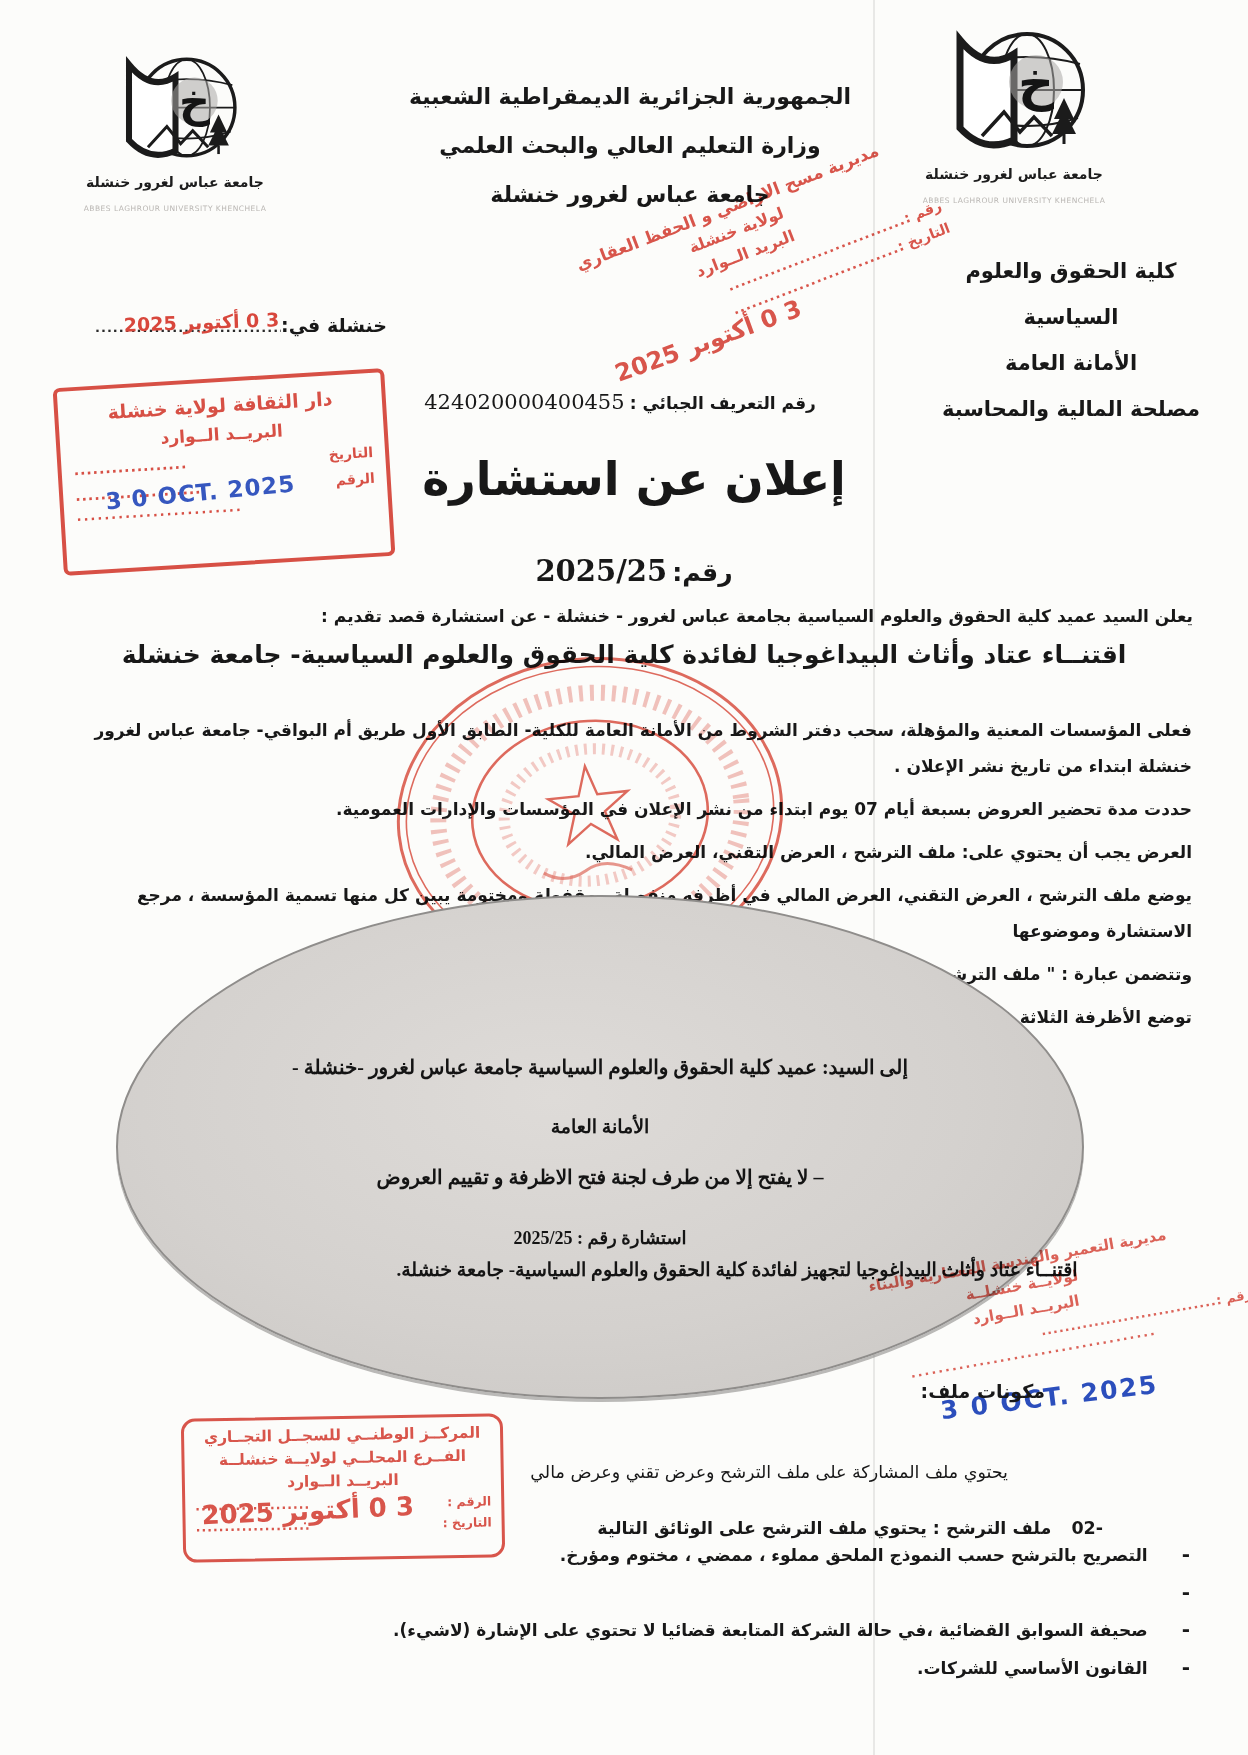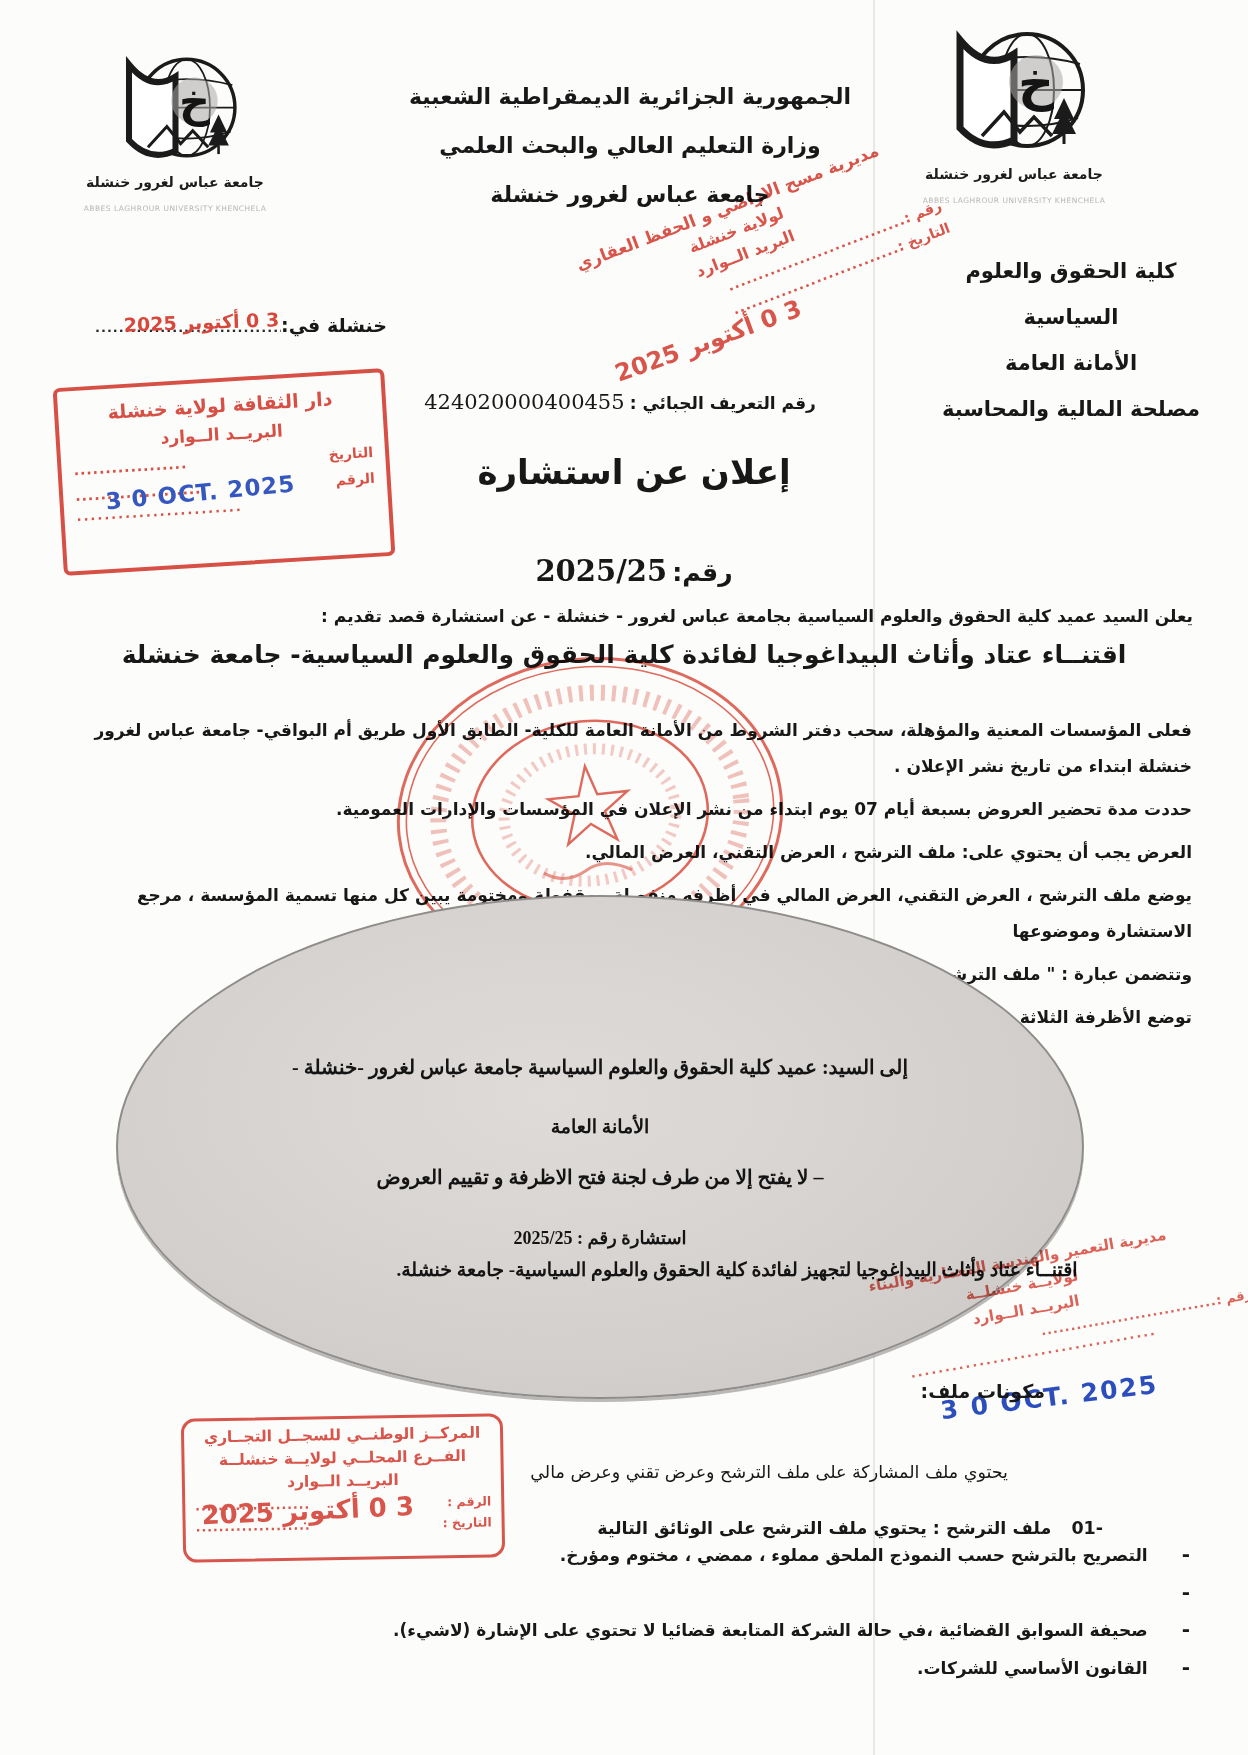--- a/index.html
+++ b/index.html
@@ -48,21 +48,21 @@
   .culture .bluedate{position:absolute;left:42px;top:96px;color:#2b4fc0;font-size:23px;font-weight:800;
     letter-spacing:1px;transform:rotate(-2deg);white-space:nowrap;direction:ltr;}
   .culture .botdots{font-size:13px;letter-spacing:2px;direction:ltr;text-align:left;overflow:hidden;white-space:nowrap;}
 
   
   .tax{left:400px;top:390px;width:440px;text-align:center;}
   .tax .lbl{font-size:17px;font-weight:700;text-align:right;}
   .tax .val{font-family:"DejaVu Serif",serif;font-size:21px;letter-spacing:.5px;}
 
   
-  .title{left:354px;top:452px;width:560px;text-align:center;font-size:34px;font-weight:900;}
+  .title{left:354px;top:452px;width:560px;text-align:center;font-size:46px;font-weight:900;}
   .ref{left:404px;top:554px;width:460px;text-align:center;}
   .ref .lbl{font-size:25px;font-weight:800;}
   .ref .val{font-family:"DejaVu Serif",serif;font-size:29px;font-weight:600;}
 
   .intro{left:53px;top:606px;width:1140px;text-align:right;font-size:17px;font-weight:600;}
   .subject{left:74px;top:640px;width:1100px;text-align:center;font-size:25px;font-weight:800;}
 
   .bodytxt{left:56px;top:712px;width:1136px;font-size:17px;font-weight:700;line-height:36px;text-align:right;}
   .bodytxt p{margin:0 0 7px 0;}
 
@@ -243,21 +243,21 @@
         <span class="rl">رقم :</span>
         <span class="rd">..............................</span>
       </div>
     <div class="dash">....................................</div>
   </div>
   <div class="abs urban-date">3 0 OCT. 2025</div>
 
   <div class="abs comp-head">مكونات ملف:</div>
   <div class="abs comp-intro">يحتوي ملف المشاركة على ملف الترشح وعرض تقني وعرض مالي</div>
   <div class="abs comp-item">
-    <span class="no">01-</span>
+    <span class="no">02-</span>
     <span>ملف الترشح : يحتوي ملف الترشح على الوثائق التالية</span>
   </div>
   <div class="abs bullets">
     <div class="bi">
       <span class="dash">-</span>
       <span class="bt">التصريح بالترشح حسب النموذج الملحق مملوء ، ممضي ، مختوم ومؤرخ.</span>
     </div>
     <div class="bi">
       <span class="dash">-</span>
     </div>

